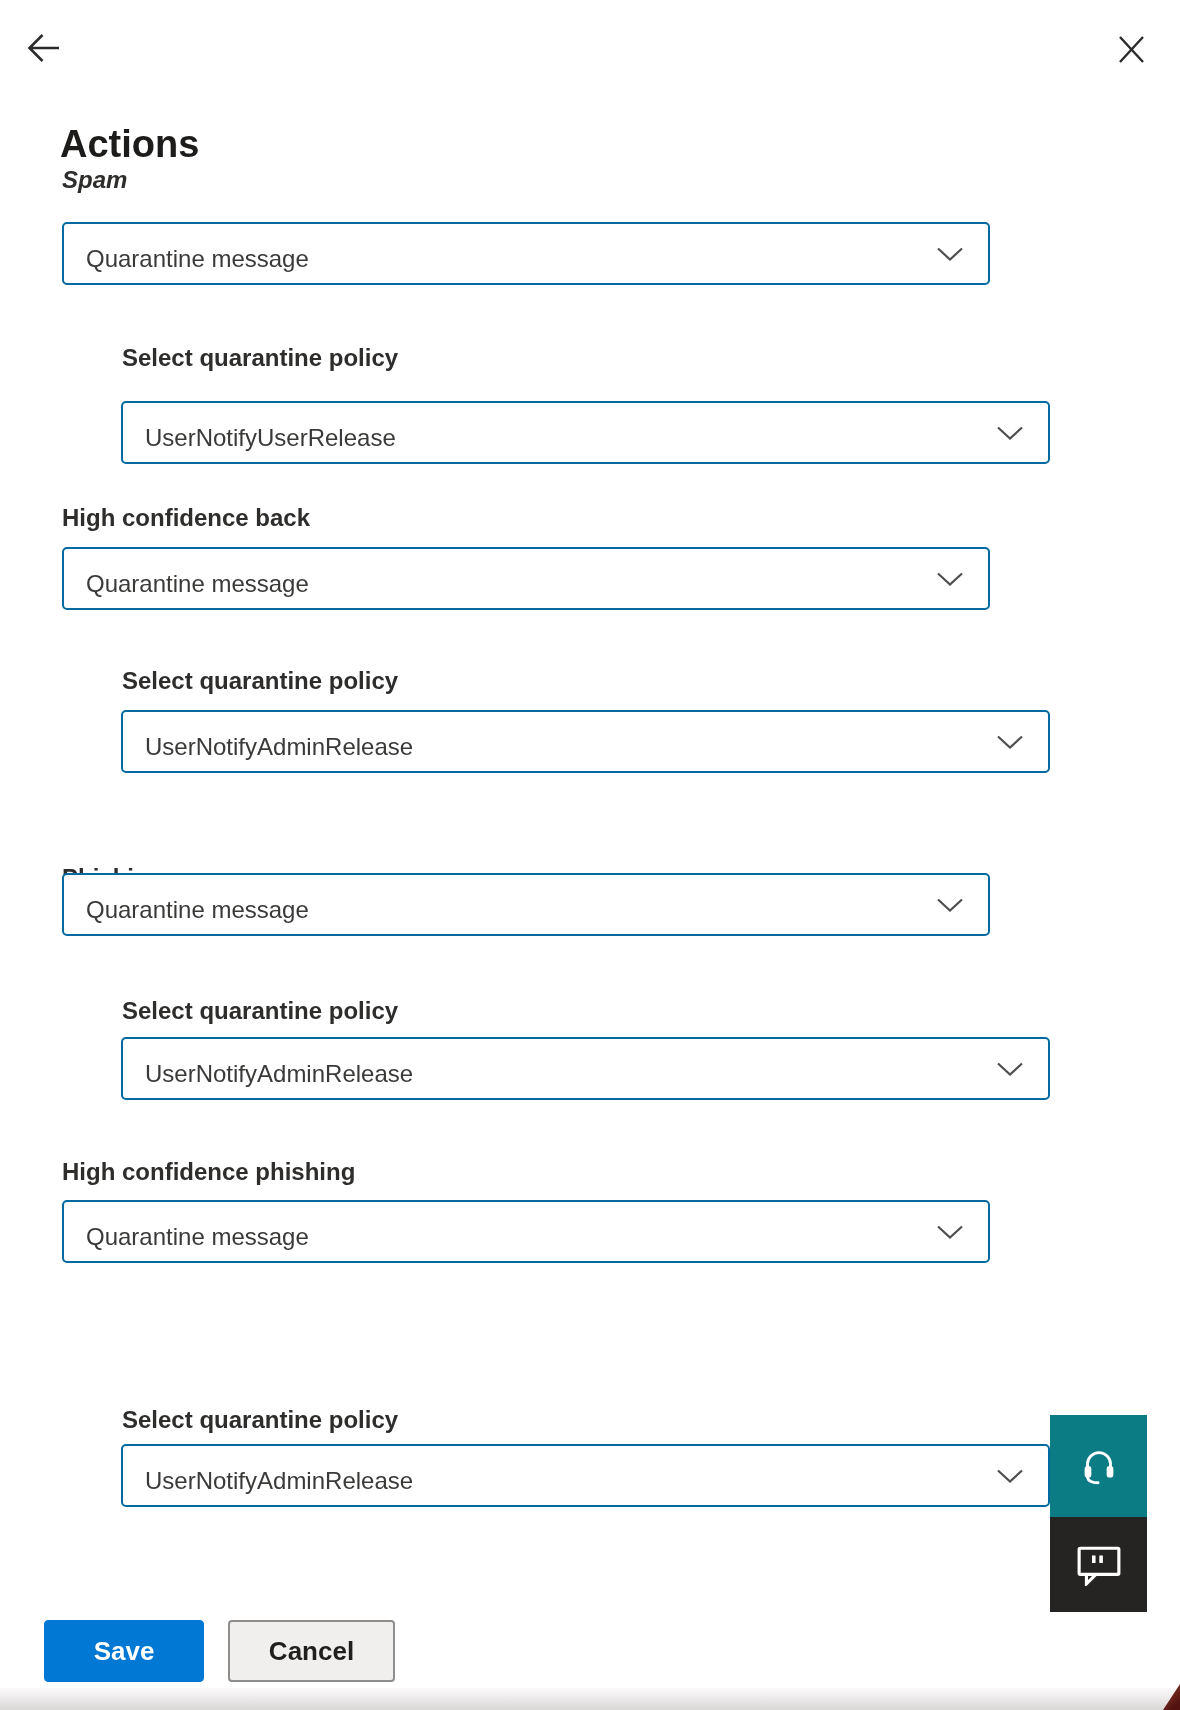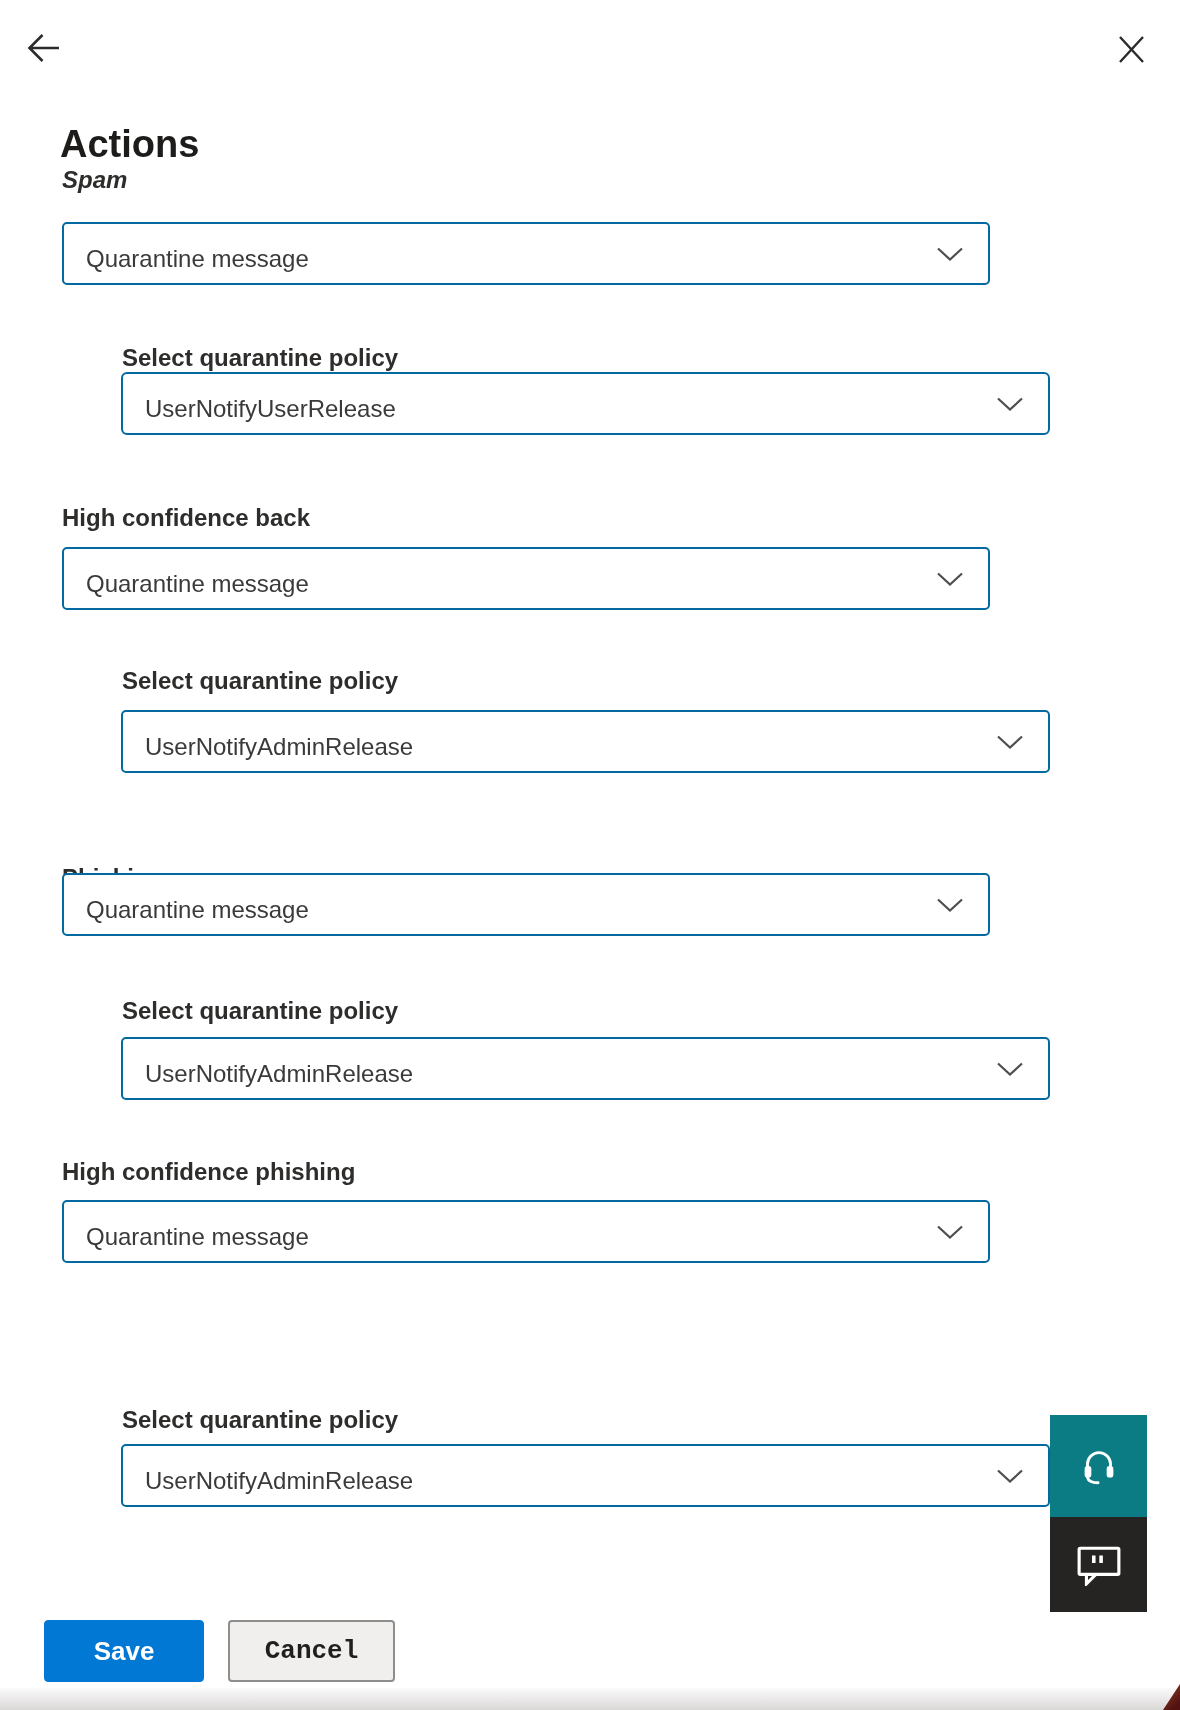--- a/index.html
+++ b/index.html
@@ -20,21 +20,21 @@
     font-size:24px;color:#3b3a39;cursor:pointer;
   }
   .dd.indent{left:121px;width:929px;}
   .dd .chev{position:absolute;right:24px;top:50%;transform:translateY(-50%);}
   .dd-value{white-space:nowrap;overflow:hidden;}
   .note{position:absolute;left:62px;top:1303px;width:1040px;font-size:24px;line-height:37px;color:#2f2e2d;}
   .clip-strip{position:absolute;left:62px;top:1566px;width:760px;height:29px;overflow:hidden;}
   .clip-strip .trunc{font-size:24px;font-weight:600;color:#2e2d2c;line-height:30px;}
   .footer-btn{position:absolute;box-sizing:border-box;border-radius:4px;font-family:"Liberation Sans",sans-serif;font-size:26px;font-weight:600;cursor:pointer;}
   #save-btn{left:44px;top:1620px;width:160px;height:62px;background:#0078d4;border:1px solid #0078d4;color:#ffffff;}
-  #cancel-btn{left:228px;top:1620px;width:167px;height:62px;background:#f1efed;border:2px solid #8f8d8b;color:#201f1e;font-family:Liberation Mono, monospace;}
+  #cancel-btn{left:228px;top:1620px;width:167px;height:62px;background:#f1efed;border:2px solid #8f8d8b;color:#201f1e;}
   .widget-btn{position:absolute;left:1050px;width:97px;border:none;cursor:pointer;display:flex;align-items:center;justify-content:center;}
   #help-btn{top:1415px;height:102px;background:#0b7c84;}
   #feedback-btn{top:1517px;height:95px;background:#262422;}
   .bottom-strip{position:absolute;left:0;top:1688px;width:1180px;height:22px;background:linear-gradient(180deg,#fbfafa 0%,#dad8d7 100%);}
   .corner-wedge{position:absolute;left:1163px;top:1684px;width:17px;height:26px;background:linear-gradient(135deg,#93402b 0%,#531210 80%);clip-path:polygon(100% 0,100% 100%,0 100%);}
 </style>
 </head>
 <body>
 
 <div id="app">
@@ -53,21 +53,21 @@
   <h1 class="page-title">Actions</h1>
 
   <div class="sec-label" style="top:166px;font-style:italic;">Spam</div>
   <div class="dd" style="top:222px;">
     <span class="dd-value">Quarantine message</span>
     <svg class="chev" width="28" height="15" viewBox="0 0 28 15">
       <path d="M2 2 L14 13 L26 2" fill="none" stroke="#4f4e4d" stroke-width="2.2"></path>
     </svg>
   </div>
   <div class="sub-label" style="top:344px;">Select quarantine policy</div>
-  <div class="dd indent" style="top:372px;border-radius:6px;">
+  <div class="dd indent" style="top:401px;">
     <span class="dd-value">UserNotifyUserRelease</span>
     <svg class="chev" width="28" height="15" viewBox="0 0 28 15">
       <path d="M2 2 L14 13 L26 2" fill="none" stroke="#4f4e4d" stroke-width="2.2"></path>
     </svg>
   </div>
 
   <div class="sec-label" style="top:504px;">High confidence back</div>
   <div class="dd" style="top:547px;">
     <span class="dd-value">Quarantine message</span>
     <svg class="chev" width="28" height="15" viewBox="0 0 28 15">

